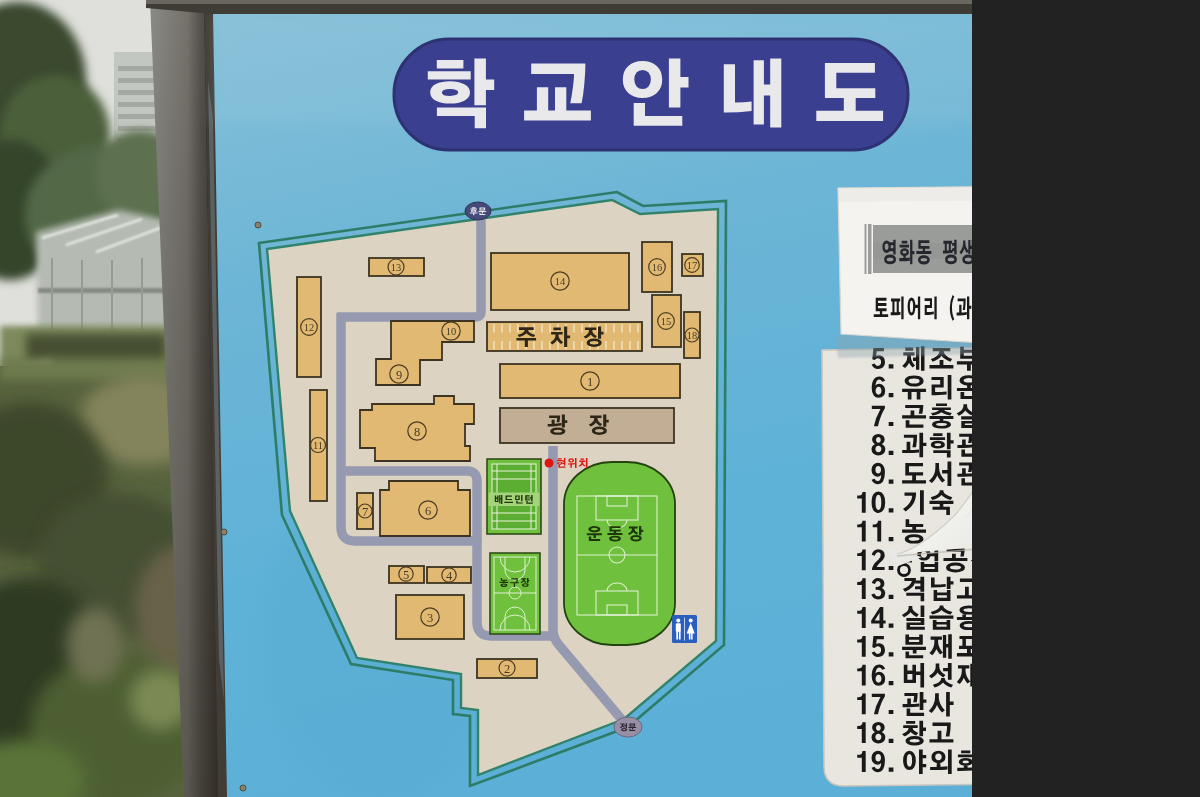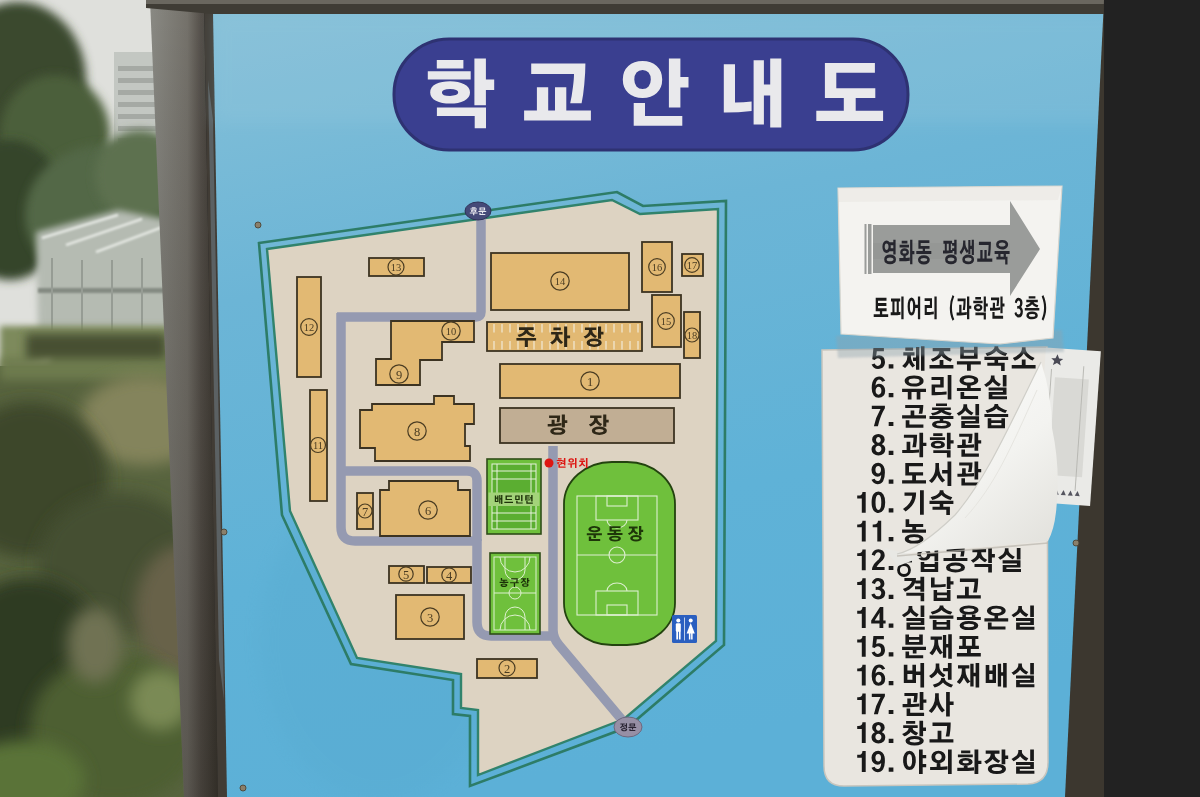--- a/index.html
+++ b/index.html
@@ -1,14 +1,14 @@
 <!DOCTYPE html>
 <html><head><meta charset="utf-8"><style>
 html,body{margin:0;padding:0;background:#222;}
-#wrap{position:relative;width:1104px;height:797px;overflow:hidden;font-family:"Liberation Sans",sans-serif;}
+#wrap{position:relative;width:972px;height:797px;overflow:hidden;font-family:"Liberation Sans",sans-serif;}
 </style></head><body>
 <div id="wrap">
 <svg width="1200" height="797" viewBox="0 0 1200 797" xmlns="http://www.w3.org/2000/svg">
 <defs>
 <filter id="b8" x="-50%" y="-50%" width="200%" height="200%">
           <feGaussianBlur stdDeviation="8"></feGaussianBlur>
         </filter>
 <filter id="b5" x="-50%" y="-50%" width="200%" height="200%">
           <feGaussianBlur stdDeviation="5"></feGaussianBlur>
         </filter>

